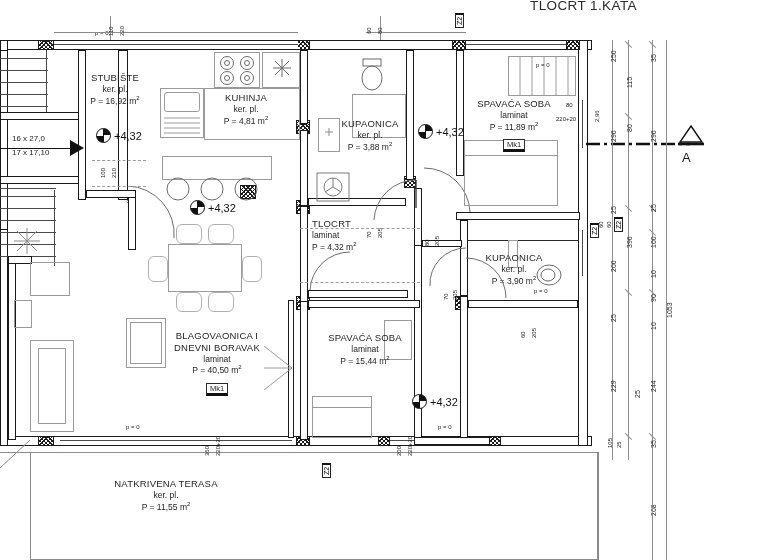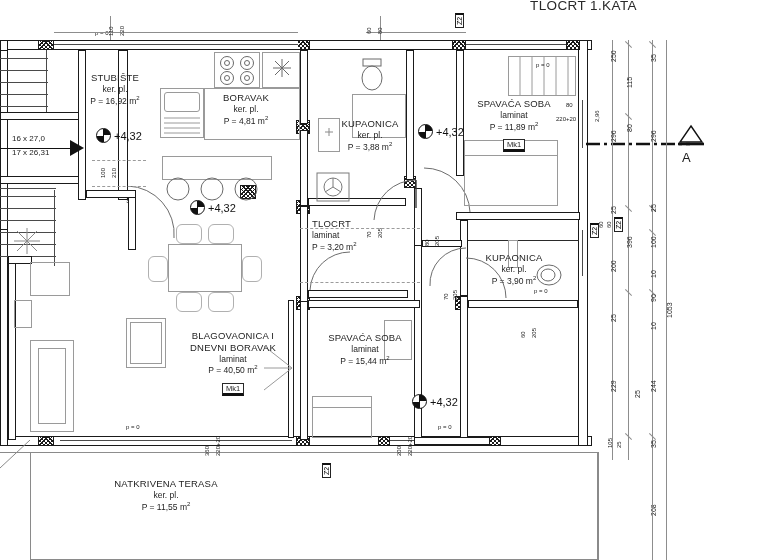--- a/index.html
+++ b/index.html
@@ -95,21 +95,21 @@
   <div class="thin" style="left:0px;top:196px;width:56px;height:1px;"></div>
   <div class="thin" style="left:0px;top:208px;width:56px;height:1px;"></div>
   <div class="thin" style="left:0px;top:220px;width:56px;height:1px;"></div>
   <div class="thin" style="left:0px;top:232px;width:56px;height:1px;"></div>
   <div class="thin" style="left:0px;top:244px;width:56px;height:1px;"></div>
   <div class="thin" style="left:0px;top:256px;width:56px;height:1px;"></div>
   <div class="thin" style="left:54px;top:190px;width:1px;height:76px;"></div>
   <div class="thin" style="left:0px;top:188px;width:56px;height:1px;"></div>
 
   <div class="dt" style="left:12px;top:134px;font-size:8px;">16 x 27,0</div>
-  <div class="dt" style="left:12px;top:148px;font-size:8px;">17 x 26,31</div>
+  <div class="dt" style="left:12px;top:148px;font-size:8px;">17 x 17,10</div>
 
   <div class="tri" style="left:70px;top:140px;border-top:8px solid transparent;border-bottom:8px solid transparent;border-left:14px solid #111;"></div>
   <div class="thin" style="left:0px;top:148px;width:70px;height:1.2px;background:#111;"></div>
 
   <div class="dt" style="left:114px;top:196px;font-size:8px;margin-left:12px;">S4</div>
   <svg class="abs" style="left:126px;top:186px;" width="60" height="56">
     <path d="M2,0 A48,48 0 0 1 48,52" fill="none" stroke="#6d6d6d" stroke-width="1"></path>
   </svg>
 
   <div class="dt6" style="left:95px;top:30px;">p = 0</div>
@@ -305,57 +305,57 @@
   </svg>
   <div class="thin" style="left:598px;top:452px;width:1.4px;height:108px;background:#8a8a8a;"></div>
 
   <div class="room" style="left:70px;top:72px;width:90px;text-align:center;">
     <div class="nm">STUBIŠTE</div>
     <div class="fin">ker. pl.</div>
     <div class="ar"><span>P = 16,92 m</span><span class="sup">2</span></div>
   </div>
 
   <div class="room" style="left:196px;top:92px;width:100px;">
-    <div class="nm">BORAVAK</div>
+    <div class="nm">KUHINJA</div>
     <div class="fin">ker. pl.</div>
     <div class="ar"><span>P = 4,81 m</span><span class="sup">2</span></div>
   </div>
 
   <div class="room" style="left:330px;top:118px;width:80px;">
     <div class="nm">KUPAONICA</div>
     <div class="fin">ker. pl.</div>
     <div class="ar"><span>P = 3,88 m</span><span class="sup">2</span></div>
   </div>
 
   <div class="room" style="left:462px;top:98px;width:104px;">
     <div class="nm">SPAVAĆA SOBA</div>
     <div class="fin">laminat</div>
     <div class="ar"><span>P = 11,89 m</span><span class="sup">2</span></div>
     <div class="mk">Mk1</div>
   </div>
 
   <div class="room" style="left:312px;top:218px;width:76px;text-align:left;">
     <div class="nm">TLOCRT</div>
     <div class="fin">laminat</div>
-    <div class="ar"><span>P = 3,20 m</span><span class="sup">2</span></div>
+    <div class="ar"><span>P = 4,32 m</span><span class="sup">2</span></div>
   </div>
 
   <div class="room" style="left:470px;top:252px;width:88px;">
     <div class="nm">KUPAONICA</div>
     <div class="fin">ker. pl.</div>
     <div class="ar"><span>P = 3,90 m</span><span class="sup">2</span></div>
   </div>
 
   <div class="room" style="left:314px;top:332px;width:102px;">
     <div class="nm">SPAVAĆA SOBA</div>
     <div class="fin">laminat</div>
     <div class="ar"><span>P = 15,44 m</span><span class="sup">2</span></div>
   </div>
 
-  <div class="room" style="left:174px;top:330px;width:118px;">
+  <div class="room" style="left:158px;top:330px;width:118px;">
     <div class="nm">BLAGOVAONICA I</div>
     <div class="nm">DNEVNI BORAVAK</div>
     <div class="fin">laminat</div>
     <div class="ar"><span>P = 40,50 m</span><span class="sup">2</span></div>
     <div class="mk">Mk1</div>
   </div>
 
   <div class="room" style="left:96px;top:478px;width:140px;">
     <div class="nm">NATKRIVENA TERASA</div>
     <div class="fin">ker. pl.</div>

